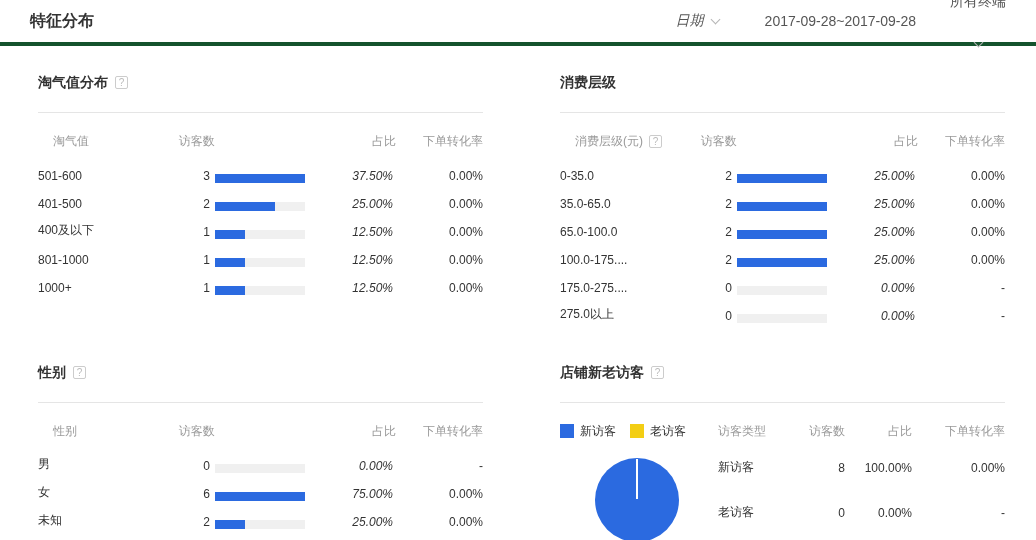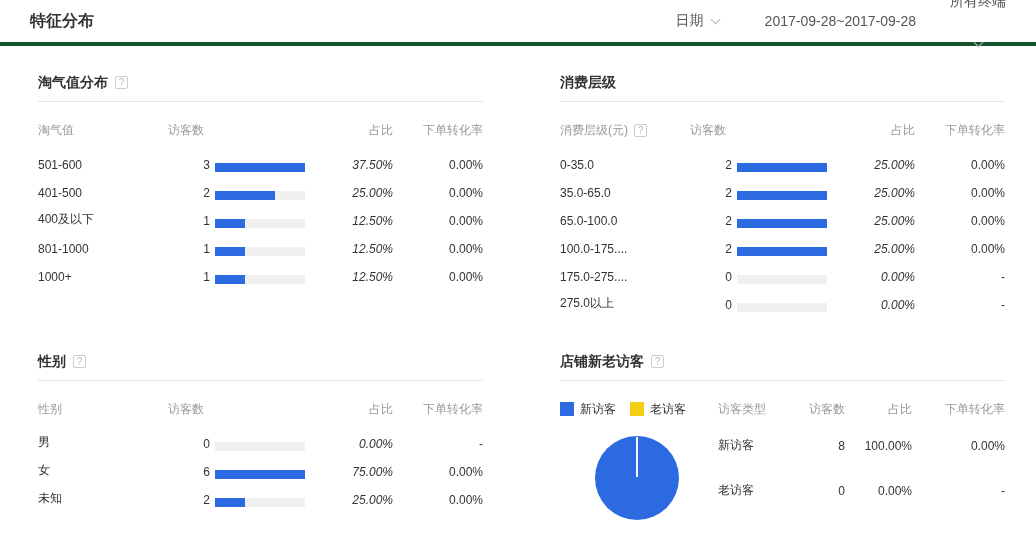--- a/index.html
+++ b/index.html
@@ -5,37 +5,37 @@
   * { box-sizing: border-box; margin: 0; padding: 0; }
   html, body { width: 1036px; height: 540px; background: #fff; overflow: hidden; }
   body { font-family: "Liberation Sans", "DejaVu Sans", sans-serif; font-size: 12px; color: #333; }
 
   .header { height: 46px; border-bottom: 4px solid #14532d; display: flex; align-items: center;
             justify-content: space-between; padding: 0 30px; }
   .page-title { font-size: 16px; font-weight: bold; color: #333; }
   .controls { display: flex; align-items: center; font-size: 14px; color: #555; }
   .chev { display: inline-block; width: 7px; height: 7px; border-right: 1px solid #b5b5b5;
           border-bottom: 1px solid #b5b5b5; transform: rotate(45deg); margin-bottom: 3px; }
-  .ctrl-date { display: flex; align-items: center; gap: 8px; margin-right: 46px; cursor: pointer; }
+  .ctrl-date { display: flex; align-items: center; gap: 8px; margin-right: 46px; cursor: pointer; font-style: italic; }
   .ctrl-range { margin-right: 34px; cursor: pointer; color: #555; }
   .ctrl-terminal { display: flex; align-items: center; gap: 28px; cursor: pointer; flex-direction: column; }
 
   .main { display: grid; grid-template-columns: 445px 445px; column-gap: 77px; padding: 0 31px 0 38px; }
 
-  .panel-title { margin-top: 26px; padding-bottom: 9px; border-bottom: 1px solid #e5e5e5;
+  .panel-title { margin-top: 26px; padding-bottom: 20px; border-bottom: 1px solid #e5e5e5;
                  font-size: 14px; font-weight: bold; color: #333; display: flex; align-items: center;
                  gap: 7px; line-height: 20px; }
   .row2 .panel-title { margin-top: 39px; }
 
   .help { display: inline-block; width: 13px; height: 13px; border: 1px solid #ccc; border-radius: 2px;
           color: #bbb; font-size: 10px; font-weight: normal; line-height: 11px; text-align: center;
           cursor: pointer; background: #fff; flex: 0 0 auto; }
 
   .thead { display: flex; align-items: center; height: 28px; margin-top: 14px; color: #999; }
-  .h-label { width: 130px; display: flex; align-items: center; gap: 6px; }
+  .h-label { width: 130px; display: flex; align-items: center; gap: 6px; margin-left: 15px; }
   .h-visitors { width: 137px; }
   .h-share { width: 88px; text-align: right; }
   .h-conv { width: 90px; text-align: right; }
 
   .trow { display: flex; align-items: flex-end; height: 28px; }
   .c-label { width: 130px; color: #333; }
   .c-num { width: 42px; text-align: right; color: #333; }
   .c-bar { width: 90px; height: 9px; background: #f0f0f0; margin-left: 5px; position: relative;
            display: inline-block; }
   .bar-fill { position: absolute; left: 0; top: 0; height: 100%; display: inline-block; }

